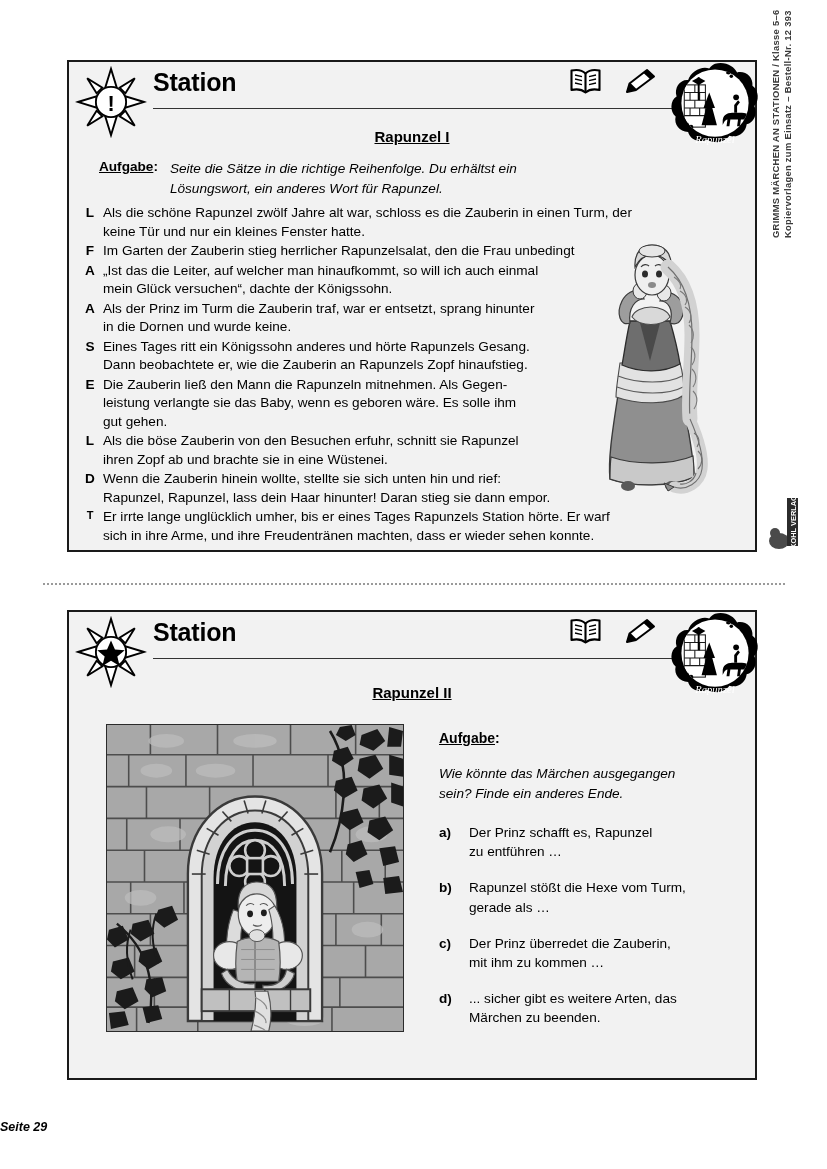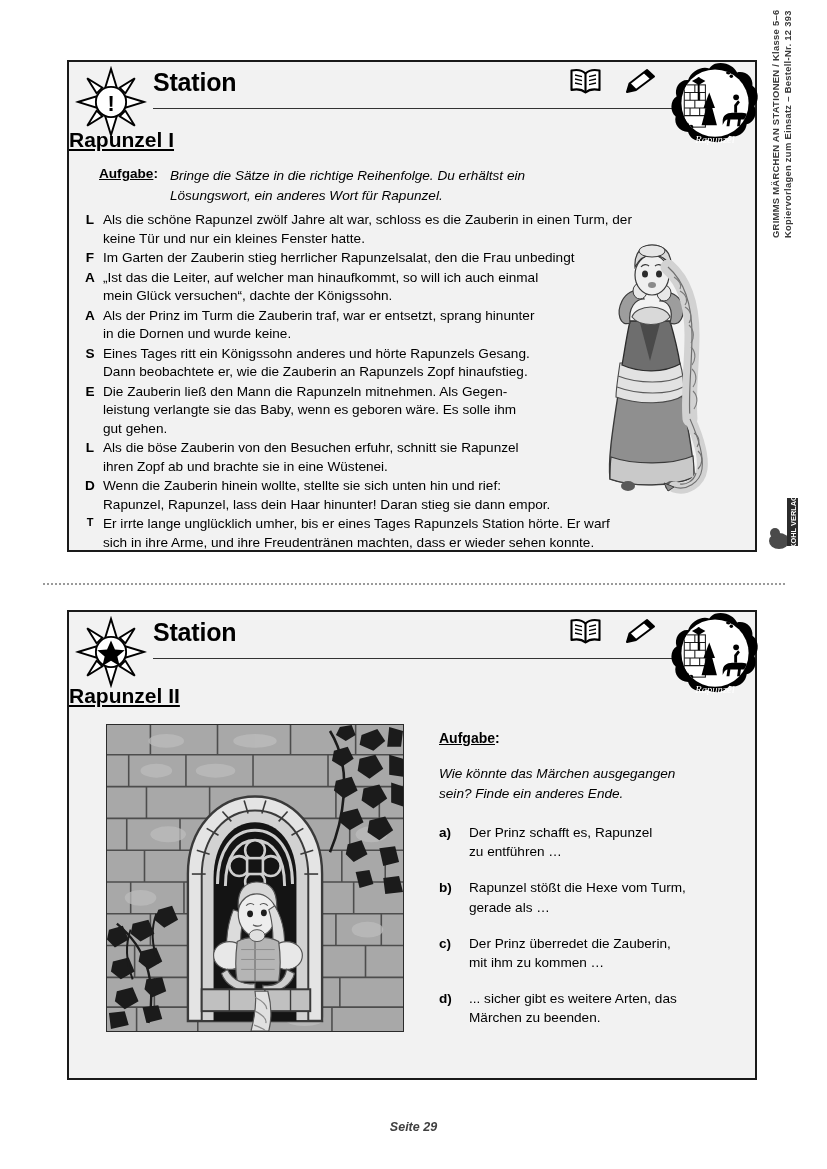--- a/index.html
+++ b/index.html
@@ -67,21 +67,22 @@
   .emblem {
     position: absolute;
     right: -8px;
     top: -4px;
     width: 96px;
     height: 96px;
   }
 
   
   .sub-title {
-    font-size: 21px;
+    text-align: center;
+    font-size: 15px;
     font-weight: bold;
     text-decoration: underline;
     margin-top: 4px;
   }
   #panel-2 .sub-title { margin-top: 10px; }
 
   
   .aufgabe-row {
     display: flex;
     margin: 14px 0 0 30px;
@@ -217,25 +218,25 @@
     width: 46px;
     height: 62px;
   }
 
   
   #page-footer {
     position: absolute;
     left: 0;
     top: 1120px;
     width: 827px;
-    text-align: center;
+    text-align: left;
     font-size: 12.5px;
     font-style: italic;
     font-weight: bold;
-    color: #404040;
+    color: #000000;
   }
 </style>
 </head>
 <body>
 
 <div class="panel" id="panel-1">
 
   <div class="station-header">
 
     <svg class="sunburst" viewBox="0 0 100 100">
@@ -344,21 +345,21 @@
       </g>
       <text x="50" y="89" font-family="Liberation Serif, serif" font-style="italic" font-size="11" text-anchor="middle" fill="#fff">Rapunzel</text>
     </svg>
   </div>
 
   <div class="sub-title">Rapunzel I</div>
 
   <div class="aufgabe-row">
     <div class="aufgabe-label"><u>Aufgabe</u><span>:</span></div>
     <div class="aufgabe-text">
-      <span>Bringe die Sätze in die richtige Reihenfolge. Du erhältst ein</span>
+      <span>Seite die Sätze in die richtige Reihenfolge. Du erhältst ein</span>
       <span class="l2" style="display:block;margin-left:0">Lösungswort, ein anderes Wort für Rapunzel.</span>
     </div>
   </div>
 
   <ul class="sentences">
     <li>
       <span class="s-letter">L</span>
       <span class="s-text">
         <span>Als die schöne Rapunzel zwölf Jahre alt war, schloss es die Zauberin in einen Turm, der</span>
         <span class="l2">keine Tür und nur ein kleines Fenster hatte.</span>

